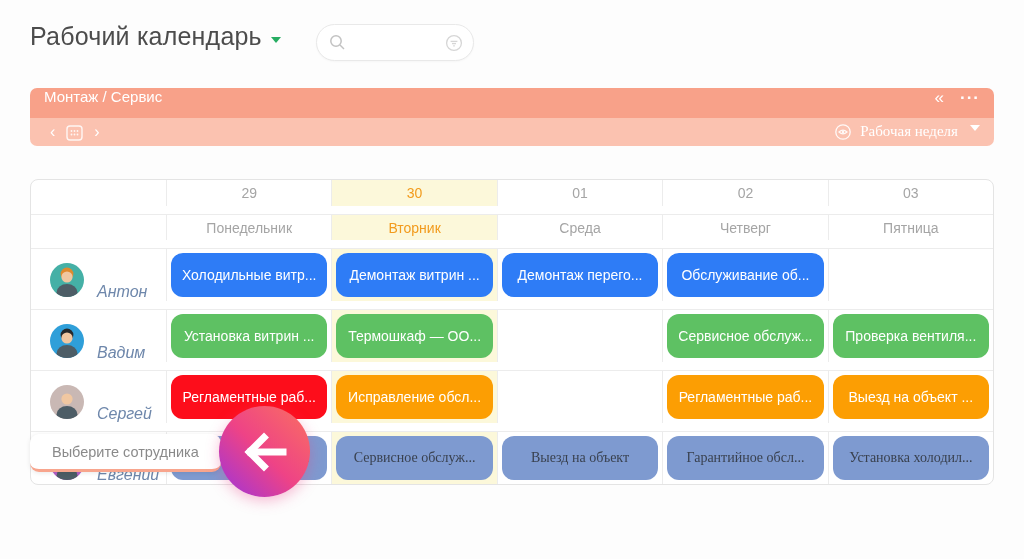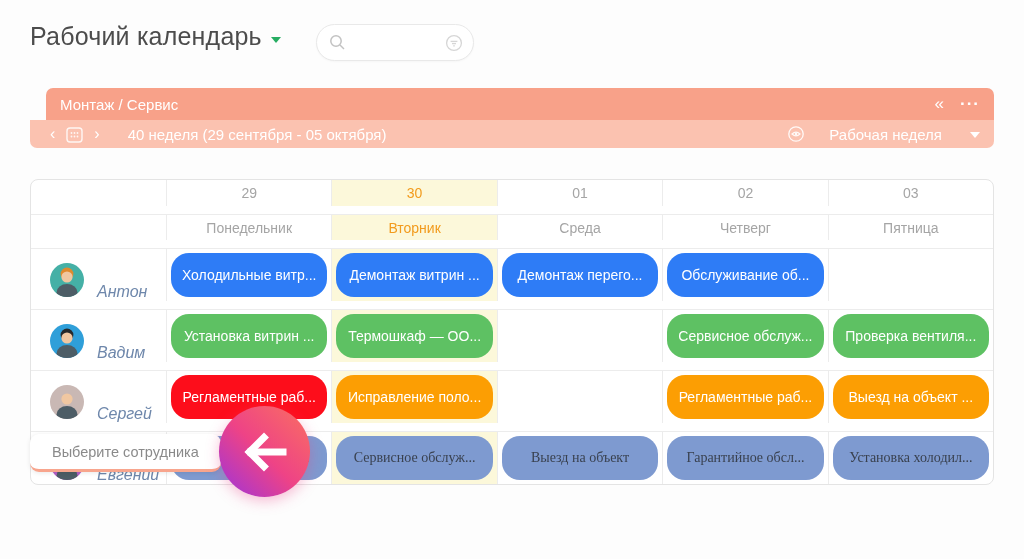--- a/index.html
+++ b/index.html
@@ -19,52 +19,52 @@
   .search-box { position:absolute; left:316px; top:24px; width:158px; height:37px;
     background:#fff; border:1px solid #e9e9e9; border-radius:19px;
     display:flex; align-items:center; justify-content:space-between; padding:0 10px 0 12px;
     box-shadow:0 1px 2px rgba(0,0,0,.03); }
   .search-box input { border:none; outline:none; flex:1; min-width:0; font-size:14px; color:#555; background:transparent; }
   .icon-svg { display:block; }
 
   
   .band { position:absolute; left:30px; top:88px; width:964px; }
   .band-row1 { height:30px; background:#f8a189; border-radius:7px 7px 0 0;
-    display:flex; align-items:center; color:#fff; font-size:15px; padding:16px 14px;margin-left:16px; }
+    display:flex; align-items:flex-start; color:#fff; font-size:15px; padding:0 14px; }
   .band-row1 .spacer { flex:1; }
   .band-glyph { color:#fff; cursor:pointer; user-select:none; }
   .collapse-glyph { font-size:17px; margin-right:18px; letter-spacing:-2px; }
   .more-glyph { font-size:17px; font-weight:bold; letter-spacing:1px; }
   .band-row2 { height:28px; background:#fbc2b0; border-radius:0 0 7px 7px;
     display:flex; align-items:center; color:#fff; font-size:15px; padding:0 14px; }
   .nav-chev { font-size:16px; padding:0 6px; cursor:pointer; color:#fff; }
   .cal-ic { margin:0 4px; opacity:.85; }
   .week-label { margin-left:22px; }
   .band-row2 .spacer { flex:1; }
-  .view-mode { display:flex; align-items:center; gap:24px; cursor:pointer; }
+  .view-mode { display:flex; align-items:flex-start; gap:8px; cursor:pointer;font-family:Liberation Serif, serif; }
   .view-caret { width:0; height:0; margin-left:4px; margin-top:2px;
     border-left:5px solid transparent; border-right:5px solid transparent;
     border-top:6px solid #fff; }
 
   
   .cal-table { position:absolute; left:30px; top:179px; width:964px;
     background:#fff; border:1px solid #e4e4e4; border-radius:8px; overflow:hidden; }
   .t-row { display:flex; }
   .t-row + .t-row { border-top:1px solid #ececec;margin-top:8px; }
   .corner, .emp-cell { width:135px; flex:0 0 135px; }
   .hcell { flex:1; min-width:0; display:flex; align-items:center; justify-content:center;
     font-size:14px; color:#a5a5a5; border-left:1px solid #ececec; }
   .hrow { height:26px; }
   .hcell.today { background:#fcf8da; color:#f29b1d; }
   .body-row { height:53px; }
   .emp-cell { display:flex; align-items:flex-end; gap:13px; padding-left:19px; cursor:pointer;font-style:italic; }
   .emp-name { font-size:16px; color:#6e87ab; }
   .day-cell { flex:1; min-width:0; display:flex; border-left:1px solid #ececec; }
   .day-cell.today { background:#fcf8da; }
-  .pill { flex:1; min-width:0; margin:4px; border-radius:18px;
+  .pill { flex:1; min-width:0; margin:4px; border-radius:12px;
     display:flex; align-items:center; justify-content:center;
     font-size:14px; color:#fff; white-space:nowrap; overflow:hidden; cursor:pointer; }
   .ev-blue { background:#2e7cf6; }
   .ev-green { background:#5ec163; }
   .ev-red { background:#fd0d1b; }
   .ev-orange { background:#fc9e03; }
   .ev-periwinkle { background:#7e9ad0; color:#39414f;font-family:Liberation Serif, serif; }
 
   
   .select-emp-btn { position:absolute; left:30px; top:434px; height:38px; padding:0 22px;
@@ -112,21 +112,20 @@
       <svg class="icon-svg cal-ic" width="19" height="19" viewBox="0 0 19 19">
         <rect x="2" y="3" width="15" height="14" rx="3" fill="none" stroke="#fff" stroke-width="1.4"></rect>
         <circle cx="6.5" cy="8" r="0.9" fill="#fff"></circle>
           <circle cx="9.5" cy="8" r="0.9" fill="#fff"></circle>
           <circle cx="12.5" cy="8" r="0.9" fill="#fff"></circle>
         <circle cx="6.5" cy="11.5" r="0.9" fill="#fff"></circle>
           <circle cx="9.5" cy="11.5" r="0.9" fill="#fff"></circle>
           <circle cx="12.5" cy="11.5" r="0.9" fill="#fff"></circle>
       </svg>
       <span class="nav-chev">›</span>
-      <span class="week-label">40 неделя (29 сентября - 05 октября)</span>
       <span class="spacer"></span>
       <span class="view-mode">
         <svg class="icon-svg" width="18" height="18" viewBox="0 0 18 18">
           <circle cx="9" cy="9" r="7.2" fill="none" stroke="#fff" stroke-width="1.3" opacity=".9"></circle>
           <path d="M5 9 q4 -3.6 8 0 q-4 3.6 -8 0 z" fill="none" stroke="#fff" stroke-width="1.2" opacity=".9"></path>
           <circle cx="9" cy="9" r="1.2" fill="#fff" opacity=".9"></circle>
         </svg>
         <span>Рабочая неделя</span>
         <span class="view-caret"></span>
       </span>
@@ -225,21 +224,21 @@
       <circle cx="17" cy="14" r="5.6" fill="#f0c7a1"></circle>
       <ellipse cx="17" cy="29.5" rx="10.5" ry="8.5" fill="#4d5d66"></ellipse>
     </g>
             </svg></div>
           <div class="emp-name">Сергей</div>
         </div>
         <div class="day-cell">
           <div class="pill ev-red">Регламентные раб...</div>
         </div>
         <div class="day-cell today">
-          <div class="pill ev-orange">Исправление поло...</div>
+          <div class="pill ev-orange">Исправление обсл...</div>
         </div>
         <div class="day-cell"></div>
         <div class="day-cell">
           <div class="pill ev-orange">Регламентные раб...</div>
         </div>
         <div class="day-cell">
           <div class="pill ev-orange">Выезд на объект ...</div>
         </div>
       </div>
       <div class="t-row body-row">

